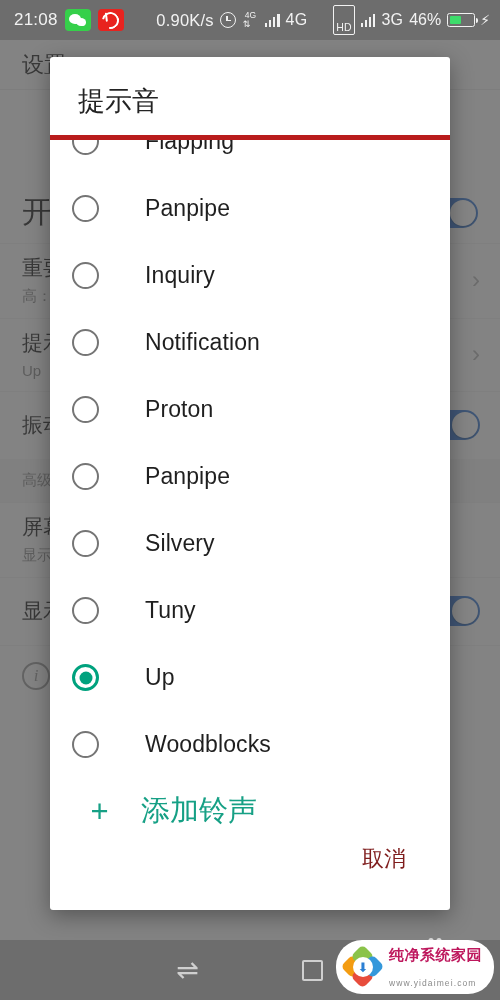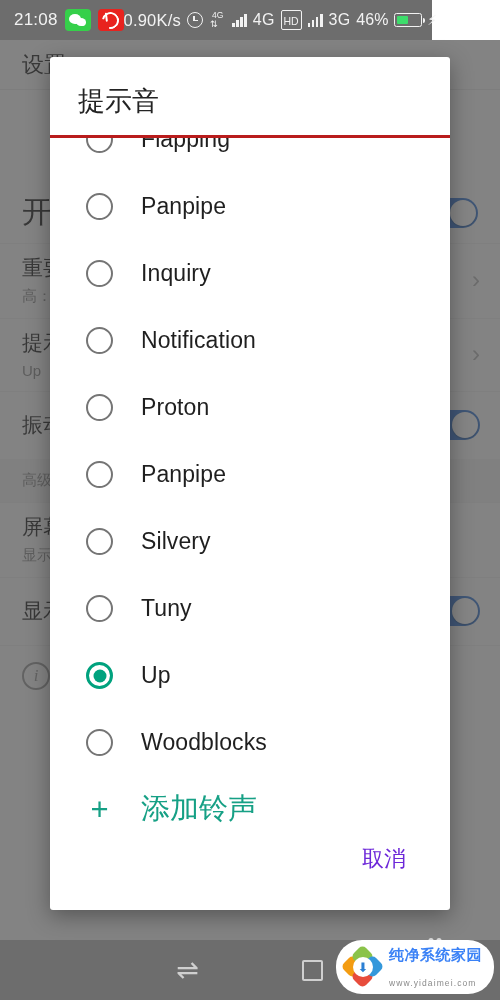--- a/index.html
+++ b/index.html
@@ -16,21 +16,21 @@
     width: 500px;
     height: 1000px;
     background: #ffffff;
     overflow: hidden;
   }
 
   
   .status-bar {
     position: absolute;
     top: 0; left: 0;
-    width: 432px; height: 40px;
+    width: 500px; height: 40px;
     background: #6d6d6d;
     display: flex;
     align-items: center;
     color: #ffffff;
     font-size: 17px;
     z-index: 50;
   }
   .sb-left {
     display: flex; align-items: center;
     gap: 7px;
@@ -124,23 +124,24 @@
   .sig-bars i:nth-child(1){ height: 4px; }
   .sig-bars i:nth-child(2){ height: 7px; }
   .sig-bars i:nth-child(3){ height: 10px; }
   .sig-bars i:nth-child(4){ height: 13px; }
 
   .net-label { font-size: 16px; color: #f2f2f2; letter-spacing: .2px;}
   .hd-box {
     border: 1.6px solid #f2f2f2;
     border-radius: 2px;
     font-size: 10.5px;
-    padding: 4px 2px 1px 2px;
+    padding: 15px 2px 1px 2px;
     line-height: 1.15;
     color:#f2f2f2;
+    margin-left:20px;
   }
   .batt-pct { font-size: 16px; color: #f2f2f2; }
   .batt {
     position: relative;
     width: 28px; height: 14px;
     border: 1.8px solid #f2f2f2;
     border-radius: 2.5px;
     display: flex; align-items: center;
   }
   .batt:after {
@@ -267,40 +268,40 @@
     box-shadow: 0 6px 22px rgba(0,0,0,.35);
     z-index: 20;
     display: flex;
     flex-direction: column;
     overflow: hidden;
   }
   .dlg-title {
     padding: 26px 28px 16px 28px;
     font-size: 27px;
     color: #232323;
-    border-bottom: 3px solid #b91c1c;
+    border-bottom: 5px solid #b91c1c;
     flex: none;
   }
   .dlg-list {
     flex: 1 1 auto;
     overflow: hidden;
     position: relative;
     padding-top: 0;
   }
   .list-inner {
     position: absolute;
     top: -32px;
     left: 0; right: 0;
   }
   .opt-row {
     display: flex;
     align-items: center;
     height: 67px;
-    padding-left: 36px;
-    gap: 28px;
+    padding-left: 22px;
+    gap: 46px;
   }
   .radio {
     width: 27px; height: 27px;
     border: 2.2px solid #757575;
     border-radius: 50%;
     flex: none;
     position: relative;
     background: #fff;
   }
   .radio.sel {
@@ -343,21 +344,21 @@
   }
   .dlg-actions {
     flex: none;
     display: flex;
     justify-content: flex-end;
     gap: 46px;
     padding: 10px 42px 30px 0;
   }
   .dlg-btn {
     font-size: 22px;
-    color: #6d28d9;
+    color: #7f1d1d;
     background: none;
     border: none;
     cursor: pointer;
     font-family: inherit;
     padding: 6px 2px;
   }
 
   
   .nav-bar {
     position: absolute;
@@ -407,21 +408,21 @@
   .wm-logo .p3 { background:#e74c3c; left:10px; top:20px; transform:rotate(45deg); }
   .wm-logo .p4 { background:#3498db; left:20px; top:10px; transform:rotate(45deg); }
   .wm-logo .core {
     position:absolute; left:9px; top:9px;
     width:20px; height:20px; border-radius:50%;
     background:#fff;
     display:flex; align-items:center; justify-content:center;
     font-size: 13px; color:#2b7fd4;
   }
   .wm-text { display:flex; flex-direction:column; gap:1px; }
-  .wm-cn { font-size: 15px; color:#3b82f6; font-weight:bold; letter-spacing:.5px;}
+  .wm-cn { font-size: 15px; color:#be185d; font-weight:bold; letter-spacing:.5px;}
   .wm-url { font-size: 8.5px; color:#8a8a8a; letter-spacing:1.1px;margin-top:12px; }
   .wm-paw {
     position: absolute;
     right: 48px; bottom: 40px;
     z-index: 59;
     width: 34px; height: 22px;
   }
   .wm-paw i {
     position: absolute;
     background: #d8d8d8;

